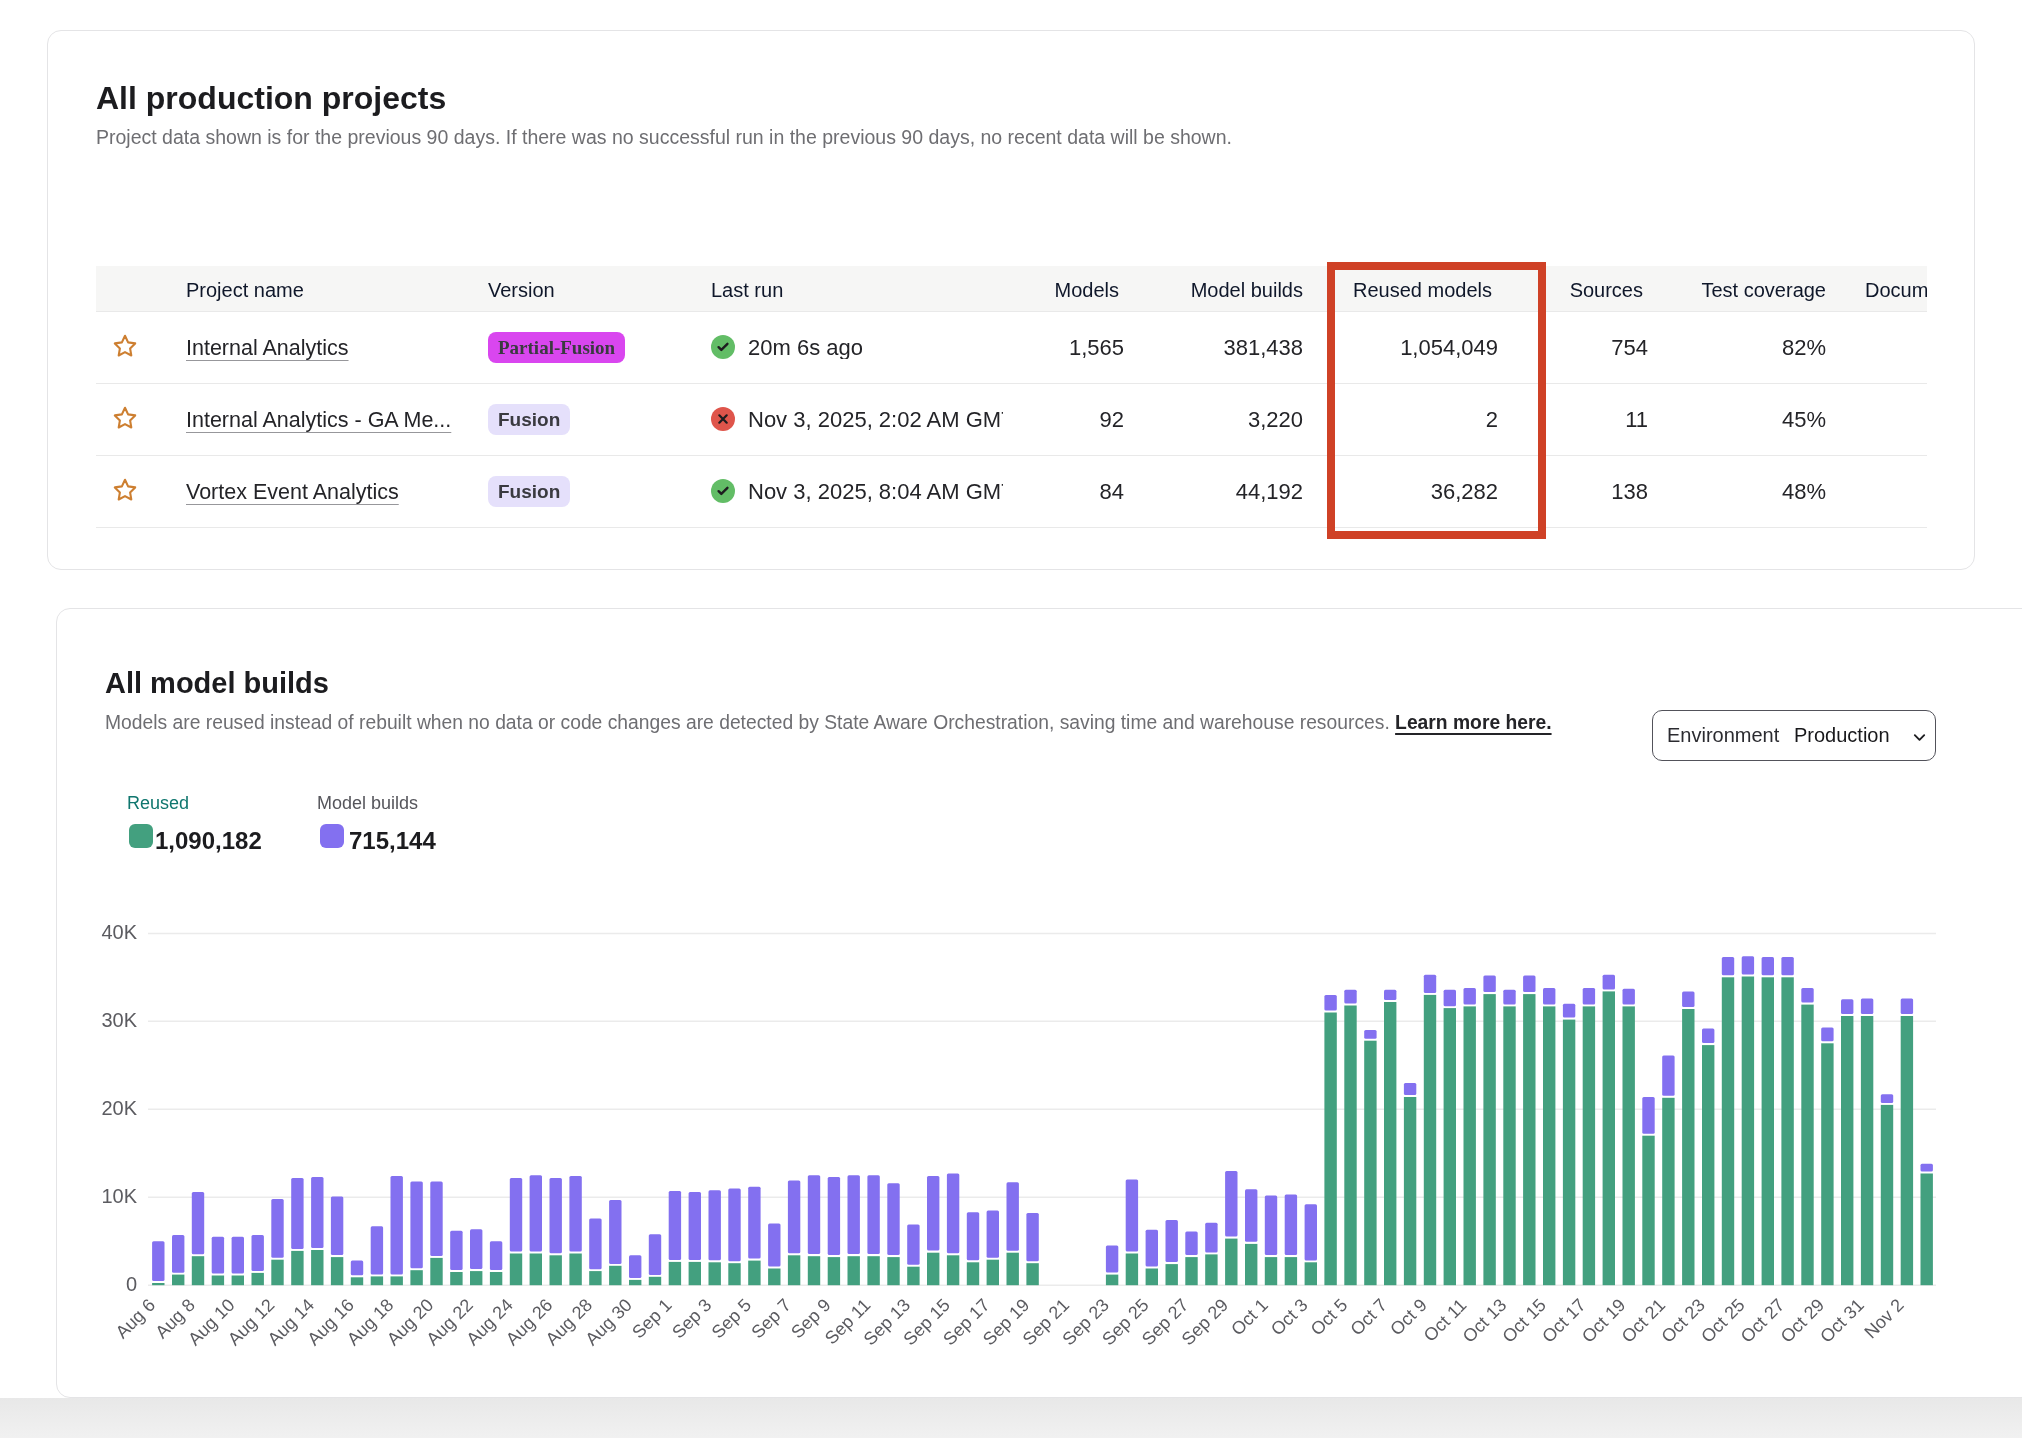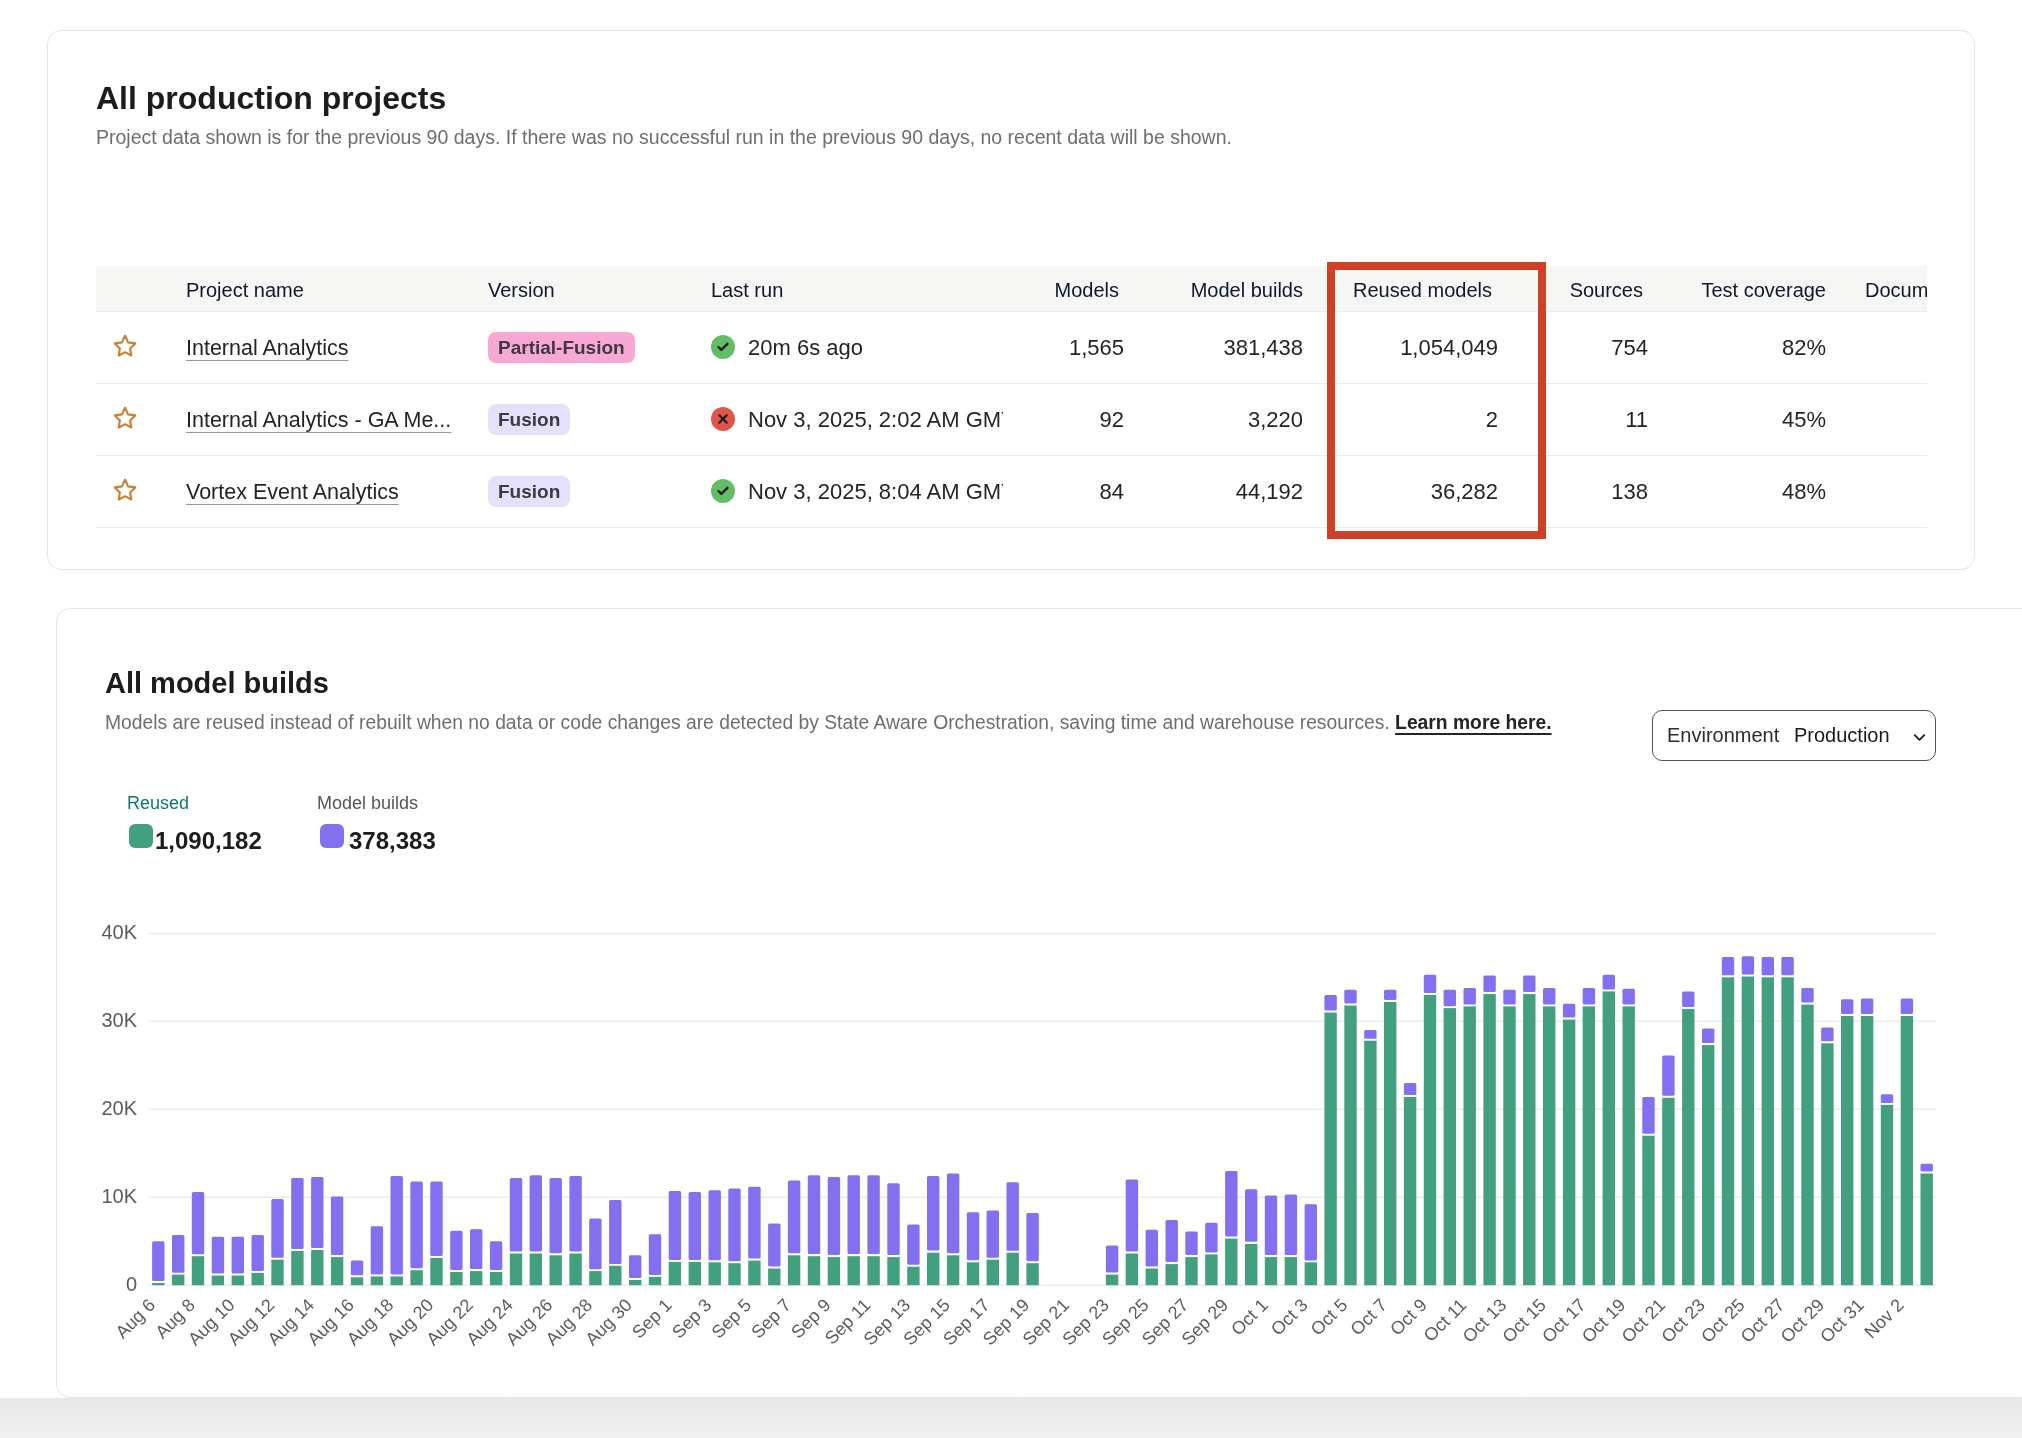--- a/index.html
+++ b/index.html
@@ -37,21 +37,21 @@
   <div class="abs hdrcell" style="left:1817px; top:249px; width:62px; overflow:hidden;">Documentation coverage</div>
 
   <div class="abs" style="left:48px; top:352px; width:1831px; height:1px; background:#e9e9e9;"></div>
   <div class="abs" style="left:48px; top:424px; width:1831px; height:1px; background:#e9e9e9;"></div>
   <div class="abs" style="left:48px; top:496px; width:1831px; height:1px; background:#e9e9e9;"></div>
 
   <svg class="abs" style="left:64px; top:302px;" width="26" height="26" viewBox="0 0 26 26" fill="none">
       <path d="M13 2.8 L16.1 9.4 L23.2 10.4 L18.1 15.4 L19.3 22.5 L13 19.1 L6.7 22.5 L7.9 15.4 L2.8 10.4 L9.9 9.4 Z" stroke="#cd7f31" stroke-width="2.1" stroke-linejoin="round"></path>
     </svg>
   <div class="abs cell name" style="left:138px; top:306px;">Internal Analytics</div>
-  <div class="badge" style="left:440px; top:301px; background:#f9a8d4;">Partial-Fusion</div>
+  <div class="badge" style="left:440px; top:301px; background:#d946ef;font-family:Liberation Serif, serif;">Partial-Fusion</div>
   <svg class="abs" style="left:663px; top:304px;" width="24" height="24" viewBox="0 0 26 26">
       <circle cx="13" cy="13" r="13" fill="#62bd66"></circle>
       <path d="M8.2 13.2 L11.2 16.2 L17.8 9.6" stroke="#1d1d1f" stroke-width="2.6" fill="none" stroke-linecap="round" stroke-linejoin="round"></path>
     </svg>
   <div class="abs cell" style="left:700px; top:306px; width:255px; overflow:hidden;">20m 6s ago</div>
   <div class="abs cell num" style="left:926px; top:306px; width:150px;">1,565</div>
   <div class="abs cell num" style="left:1055px; top:306px; width:200px;">381,438</div>
   <div class="abs cell num" style="left:1250px; top:306px; width:200px;">1,054,049</div>
   <div class="abs cell num" style="left:1455px; top:306px; width:145px;">754</div>
   <div class="abs cell num" style="left:1628px; top:306px; width:150px;">82%</div>
@@ -99,21 +99,21 @@
     <svg class="abs" style="left:259px; top:19px;" width="15" height="15" viewBox="0 0 16 16" fill="none">
         <path d="M3 5.5 L8 10.5 L13 5.5" stroke="#1c1c1f" stroke-width="2" stroke-linecap="round" stroke-linejoin="round"></path>
       </svg>
   </div>
 
   <span class="abs" style="left:70px; top:184px; font-size:18px; color:#0f766e;">Reused</span>
   <span class="abs" style="left:260px; top:184px; font-size:18px; color:#55555b;">Model builds</span>
   <div class="abs" style="left:72px; top:215px; width:24px; height:24px; border-radius:6px; background:#43a07f;"></div>
   <span class="abs" style="left:98px; top:218px; font-size:24px; font-weight:700; color:#1c1c1f;">1,090,182</span>
   <div class="abs" style="left:263px; top:215px; width:24px; height:24px; border-radius:6px; background:#8370f0;"></div>
-  <span class="abs" style="left:292px; top:218px; font-size:24px; font-weight:700; color:#1c1c1f;">378,383</span>
+  <span class="abs" style="left:292px; top:218px; font-size:24px; font-weight:700; color:#1c1c1f;">715,144</span>
 
   <svg class="abs" style="left:0px; top:0px;" width="1926" height="788" viewBox="0 0 1926 788">
     <line x1="91" y1="676.2" x2="1879" y2="676.2" stroke="#ebebeb" stroke-width="1.5"></line>
     <line x1="91" y1="588.2" x2="1879" y2="588.2" stroke="#ebebeb" stroke-width="1.5"></line>
     <line x1="91" y1="500.3" x2="1879" y2="500.3" stroke="#ebebeb" stroke-width="1.5"></line>
     <line x1="91" y1="412.3" x2="1879" y2="412.3" stroke="#ebebeb" stroke-width="1.5"></line>
     <line x1="91" y1="324.4" x2="1879" y2="324.4" stroke="#ebebeb" stroke-width="1.5"></line>
     <rect x="95.1" y="674.0" width="12.4" height="2.2" fill="#43a07f"></rect>
     <rect x="95.1" y="632.2" width="12.4" height="39.8" rx="1.5" fill="#8370f0"></rect>
     <rect x="115.0" y="665.6" width="12.4" height="10.6" fill="#43a07f"></rect>

